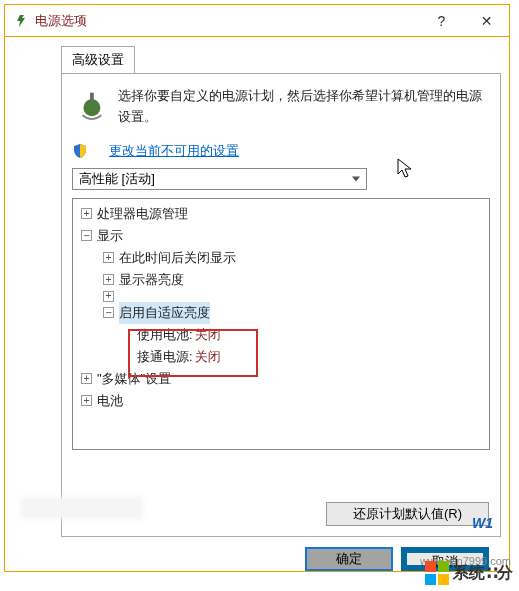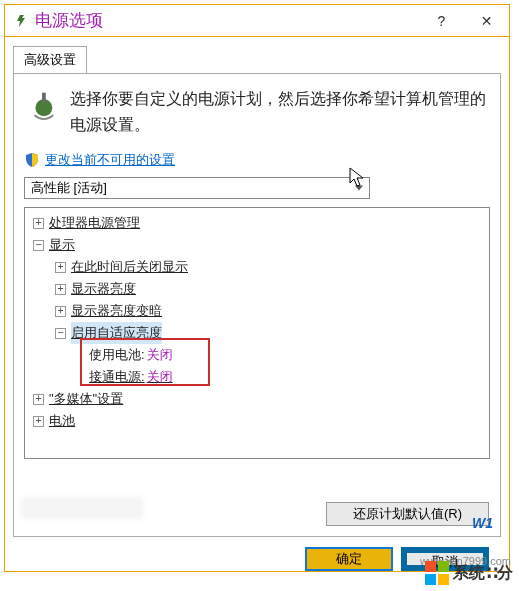--- a/index.html
+++ b/index.html
@@ -2,57 +2,57 @@
 <html><head>
 <meta charset="utf-8">
 <style>
   * { box-sizing: border-box; margin: 0; padding: 0; font-family: "Microsoft YaHei", "Segoe UI", sans-serif; }
   body { width: 519px; height: 591px; background: #fff; position: relative; overflow: hidden; font-size: 13px; }
 
   .window { position: absolute; left: 4px; top: 4px; width: 506px; height: 568px; border: 1px solid #e6a000; background: #fff; border-radius: 0; }
 
   .titlebar { height: 32px; background: #fff; display: flex; align-items: center; padding-left: 8px; border-bottom: 1px solid #e6a000; }
   .titlebar-icon { width: 16px; height: 16px; margin-right: 6px; display: flex; align-items: center; justify-content: center; }
-  .titlebar-title { font-size: 17px; color: #a21caf; flex: 1; }
+  .titlebar-title { font-size: 13px; color: #7f1d1d; flex: 1; }
   .titlebar-controls { display: flex; }
   .titlebar-btn { width: 45px; height: 31px; display: flex; align-items: center; justify-content: center; font-size: 14px; color: #333; cursor: pointer; }
 
   .content { padding: 8px 8px 0 8px; }
 
-  .tabset { position: relative; }
+  .tabset { position: relative; margin-left: 48px; }
   .tabhead { display: flex; }
   .tab { padding: 4px 10px; border: 1px solid #aaa; background: #fff; font-size: 13px; position: relative; top: 1px; border-bottom: 1px solid #fff; cursor: pointer; }
   .tabpanel { border: 1px solid #aaa; background: #fff; padding: 12px 10px 8px 10px; height: 464px; position: relative; }
 
   .intro { display: flex; gap: 10px; margin-bottom: 14px; }
   .intro-icon { width: 36px; height: 36px; flex-shrink: 0; display: flex; align-items: center; justify-content: center; font-size: 28px; }
-  .intro-text { font-size: 16px; line-height: 1.6; color: #222; }
+  .intro-text { font-size: 13px; line-height: 1.6; color: #222; }
 
-  .uac-link-row { display: flex; align-items: center; gap: 5px; margin-bottom: 8px; }
+  .uac-link-row { display: flex; align-items: center; gap: 21px; margin-bottom: 8px; }
   .shield { width: 16px; height: 16px; display: inline-block; }
   .link { color: #0066cc; text-decoration: underline; cursor: pointer; font-size: 13px; }
 
-  .plan-dropdown { position: relative; width: 346px; height: 22px; border: 1px solid #888; background: #fff; display: flex; align-items: center; padding: 0 6px; cursor: pointer; margin-bottom: 8px; }
+  .plan-dropdown { position: relative; width: 295px; height: 22px; border: 1px solid #888; background: #fff; display: flex; align-items: center; padding: 0 6px; cursor: pointer; margin-bottom: 8px; }
   .plan-dropdown::after { content: ""; position: absolute; right: 6px; top: 50%; transform: translateY(-50%); border-left: 4px solid transparent; border-right: 4px solid transparent; border-top: 5px solid #555; }
   .cursor-arrow { position: absolute; left: 325px; top: -10px; font-size: 18px; pointer-events: none; color: #000; }
 
   .tree-wrapper { border: 1px solid #888; height: 252px; overflow: auto; padding: 4px 2px; position: relative; }
   .tree-node { display: flex; align-items: center; line-height: 22px; font-size: 13px; color: #222; white-space: nowrap; }
   .tree-expander { width: 11px; height: 11px; border: 1px solid #999; background: #fff; display: flex; align-items: center; justify-content: center; font-size: 10px; line-height: 10px; color: #555; margin-right: 5px; cursor: pointer; user-select: none; font-family: monospace; }
-  .tree-label { cursor: default; text-decoration: underline; }
+  .tree-label { cursor: default; }
   .sel { background: rgba(0,120,215,0.18); padding: 0 0; }
   .highlight-box { position: absolute; border: 2px solid #cc2d2d; pointer-events: none; }
   .value-row { display: flex; gap: 2px; }
-  .value-link { color: #a21caf; cursor: pointer; }
+  .value-link { color: #7f1d1d; cursor: pointer; }
 
   .restore-btn { position: absolute; right: 11px; bottom: 10px; width: 163px; height: 24px; border: 1px solid #999; background: #e9e9e9; font-size: 13px; cursor: pointer; }
 
   .button-bar { display: flex; gap: 8px; justify-content: flex-end; padding: 10px 12px 0 0; }
   .btn { width: 88px; height: 24px; border: 6px solid #0369a1; background: #e9e9e9; font-size: 13px; cursor: pointer; }
-  .btn-default { border: 2px solid #1177d6; background: #eab308; }
+  .btn-default { border: 2px solid #1177d6; background: #a3a3a3; }
 
   .watermark { position: absolute; right: 6px; bottom: 6px; display: flex; align-items: center; gap: 4px; font-weight: bold; font-size: 16px; color: #333; text-align: center; }
   .ms-logo { width: 24px; height: 24px; display: grid; grid-template-columns: 1fr 1fr; grid-template-rows: 1fr 1fr; gap: 2px; }
   .ms-q { width: 100%; height: 100%; }
   .url-watermark { position: absolute; right: 8px; bottom: 24px; font-size: 11px; color: #888; }
   .blurbox { position: absolute; left: 16px; bottom: 52px; width: 122px; height: 22px; background: #f5f5f5; filter: blur(2px); }
   .wten { position: absolute; right: 16px; bottom: 40px; font-weight: bold; color: #1560b8; font-style: italic; font-size: 14px; }
 </style>
 </head>
 <body>
@@ -123,31 +123,30 @@
           <div class="tree-node" style="padding-left:28px;">
             <span class="tree-expander">+</span>
             <span class="tree-label">在此时间后关闭显示</span>
           </div>
           <div class="tree-node" style="padding-left:28px;">
             <span class="tree-expander">+</span>
             <span class="tree-label">显示器亮度</span>
           </div>
           <div class="tree-node" style="padding-left:28px;">
             <span class="tree-expander">+</span>
-            <span class="tree-label">显示器亮度变暗</span>
           </div>
           <div class="tree-node" style="padding-left:28px;">
             <span class="tree-expander">−</span>
             <span class="tree-label sel">启用自适应亮度</span>
           </div>
           <div class="tree-node value-row" style="padding-left:62px;">
             <span>使用电池:</span>
             <span class="value-link">关闭</span>
           </div>
-          <div class="tree-node value-row" style="padding-left:62px;text-decoration:underline;">
+          <div class="tree-node value-row" style="padding-left:62px;">
             <span>接通电源:</span>
             <span class="value-link">关闭</span>
           </div>
           <div class="tree-node" style="padding-left:6px;">
             <span class="tree-expander">+</span>
             <span class="tree-label">"多媒体"设置</span>
           </div>
           <div class="tree-node" style="padding-left:6px;">
             <span class="tree-expander">+</span>
             <span class="tree-label">电池</span>

